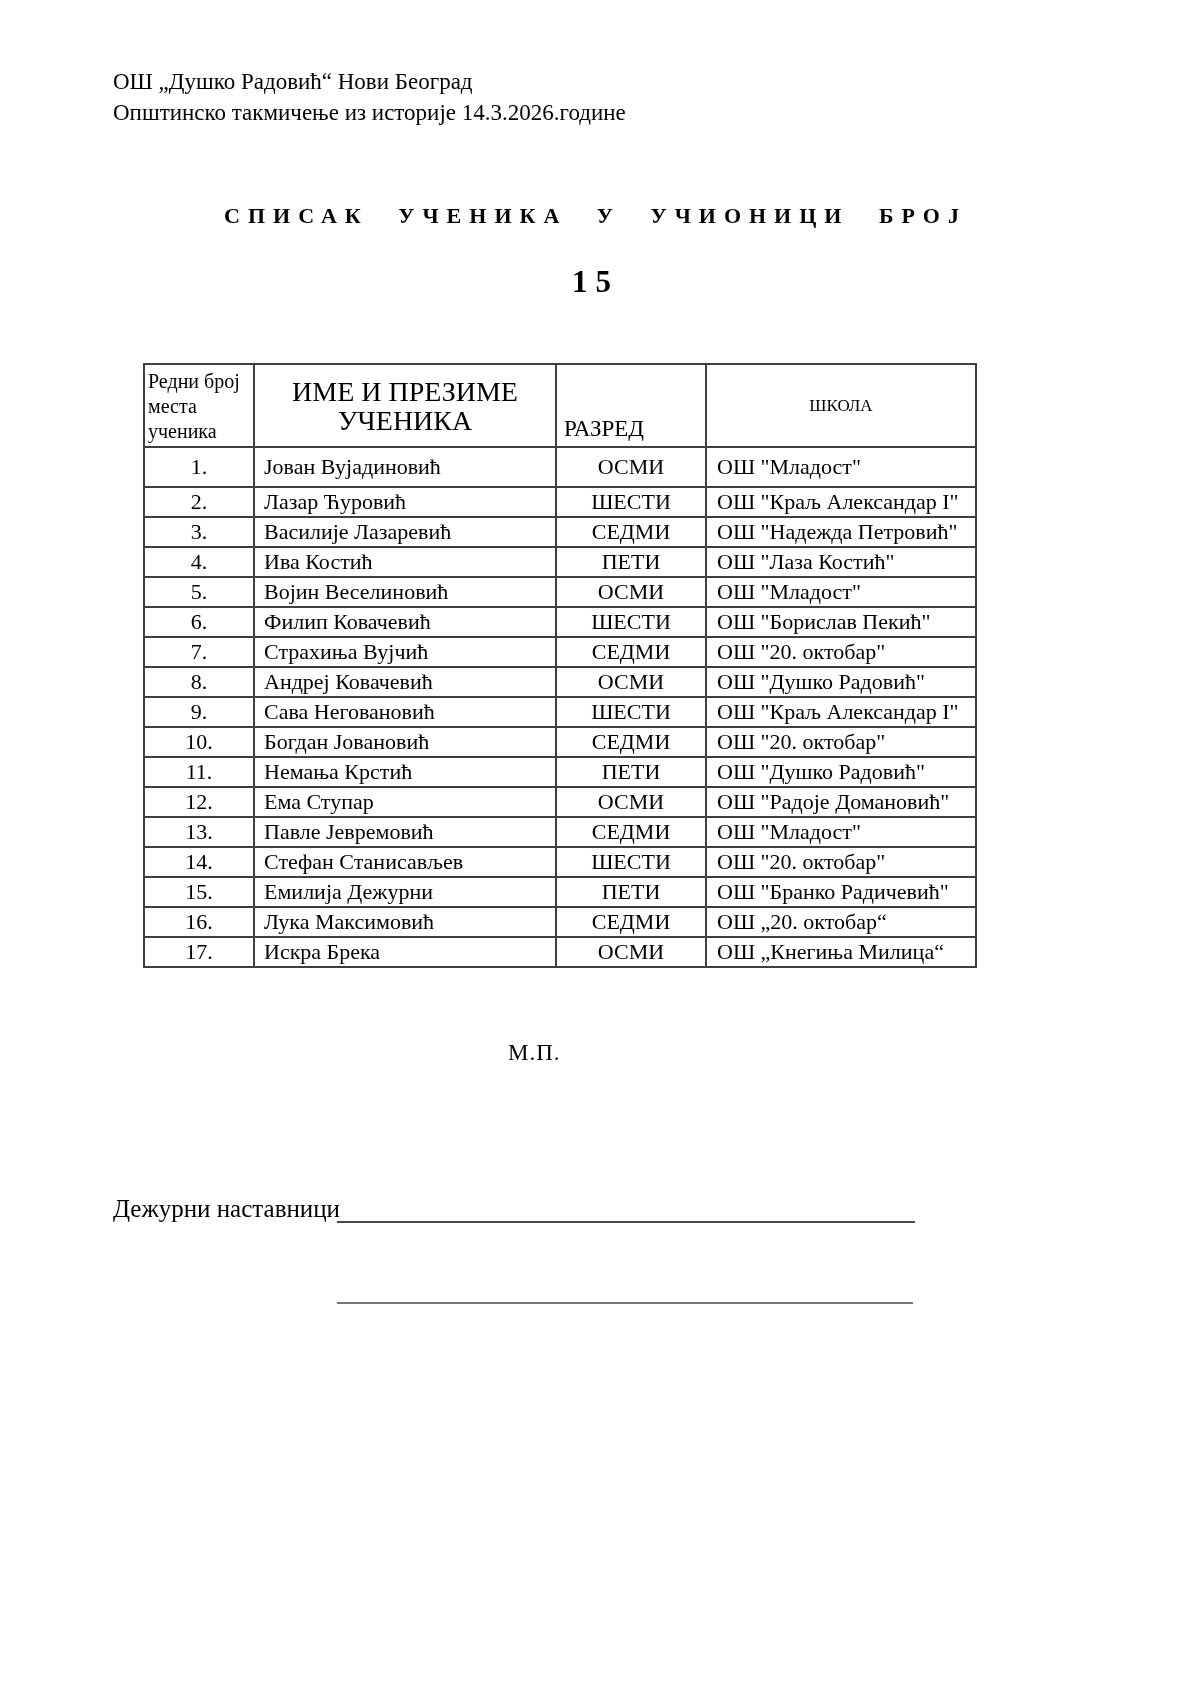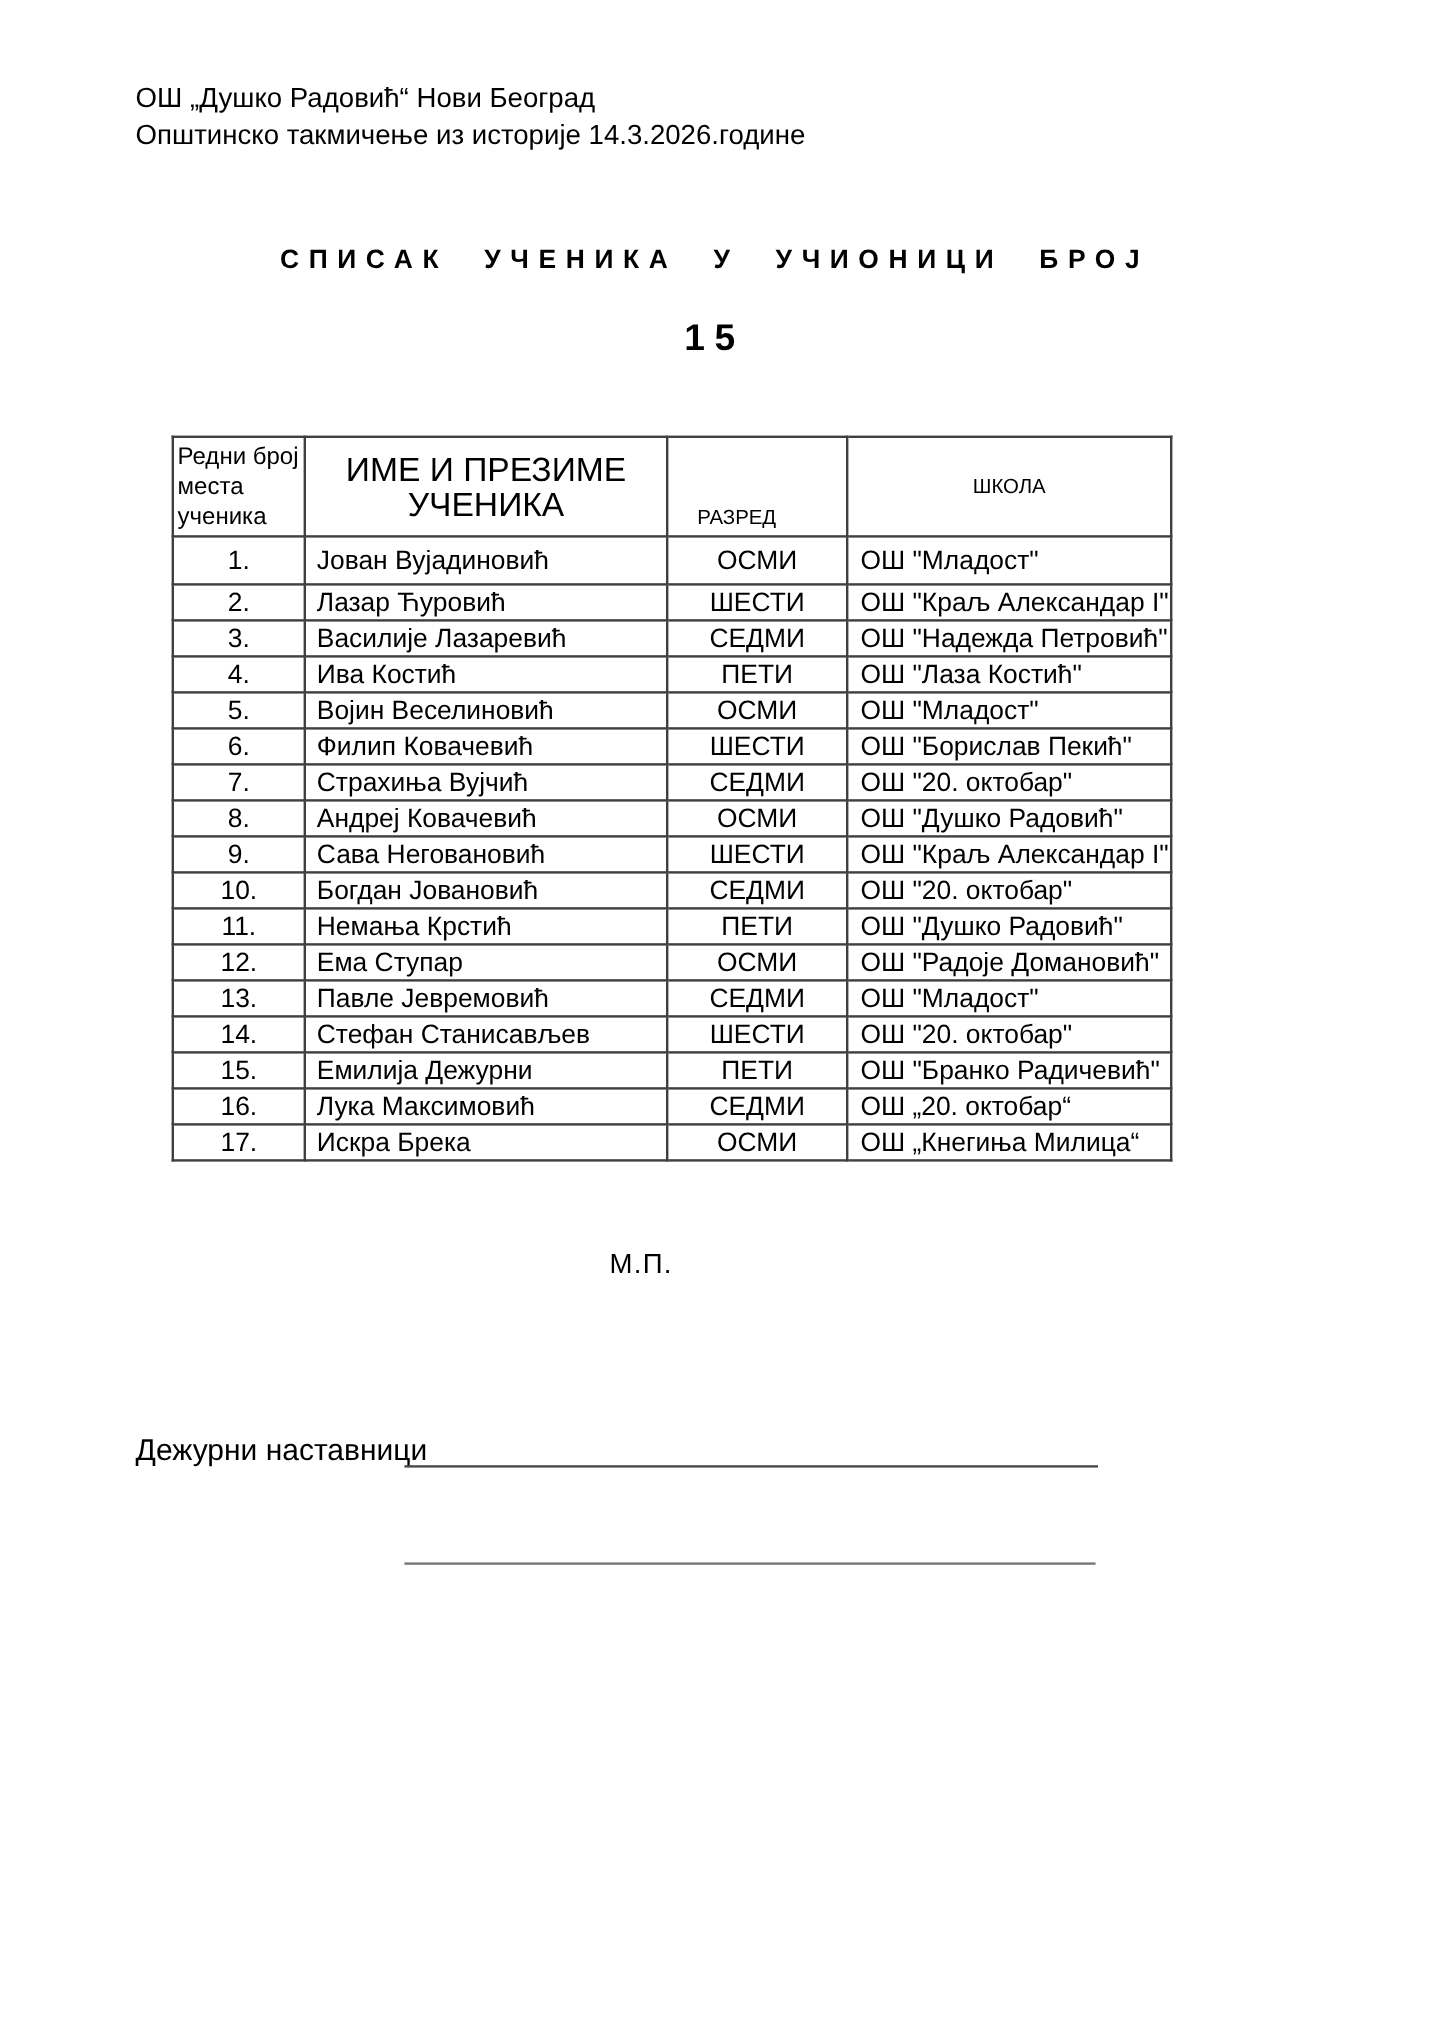--- a/index.html
+++ b/index.html
@@ -6,21 +6,21 @@
     margin: 0;
     padding: 0;
     background: #ffffff;
   }
   .page {
     position: relative;
     width: 1191px;
     height: 1685px;
     background: #ffffff;
     color: #000000;
-    font-family: Liberation Sans, sans-serif;
+    font-family: Liberation Serif, serif;
     overflow: hidden;
   }
 
   
   .doc-header {
     position: absolute;
     left: 113px;
     top: 66px;
     font-size: 23px;
     line-height: 31px;
@@ -82,24 +82,24 @@
   }
   th.th-name {
     font-weight: normal;
     font-size: 28px;
     text-align: center;
     vertical-align: middle;
     line-height: 29px;
   }
   th.th-grade {
     font-weight: normal;
-    font-size: 17px;
+    font-size: 23px;
     text-align: left;
     vertical-align: bottom;
-    padding: 0 0 4px 24px;
+    padding: 0 0 4px 7px;
   }
   th.th-school {
     font-weight: normal;
     font-size: 17px;
     text-align: center;
     vertical-align: middle;
   }
   th .hline { display: block; }
 
   td.cell-num    { text-align: center; vertical-align: middle; }

